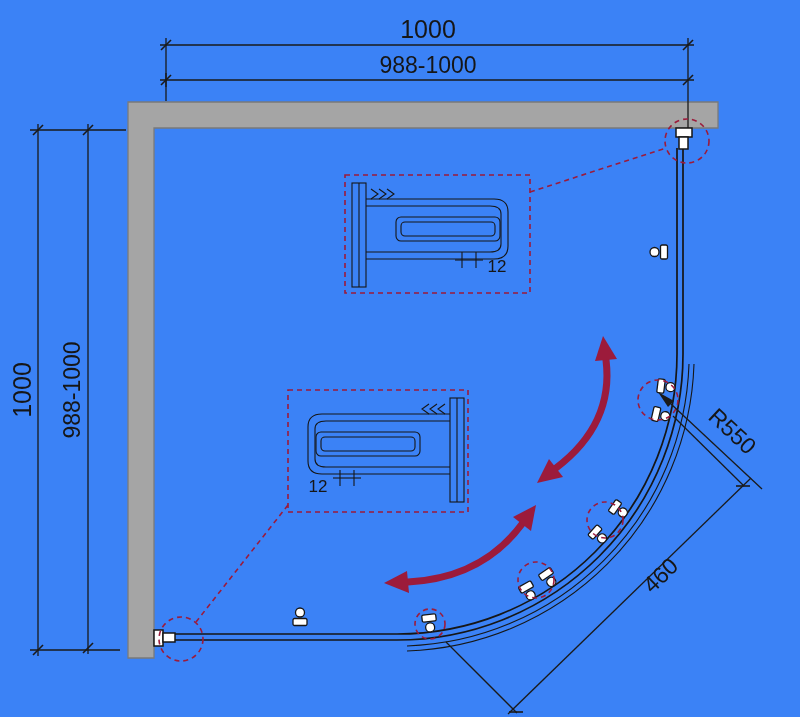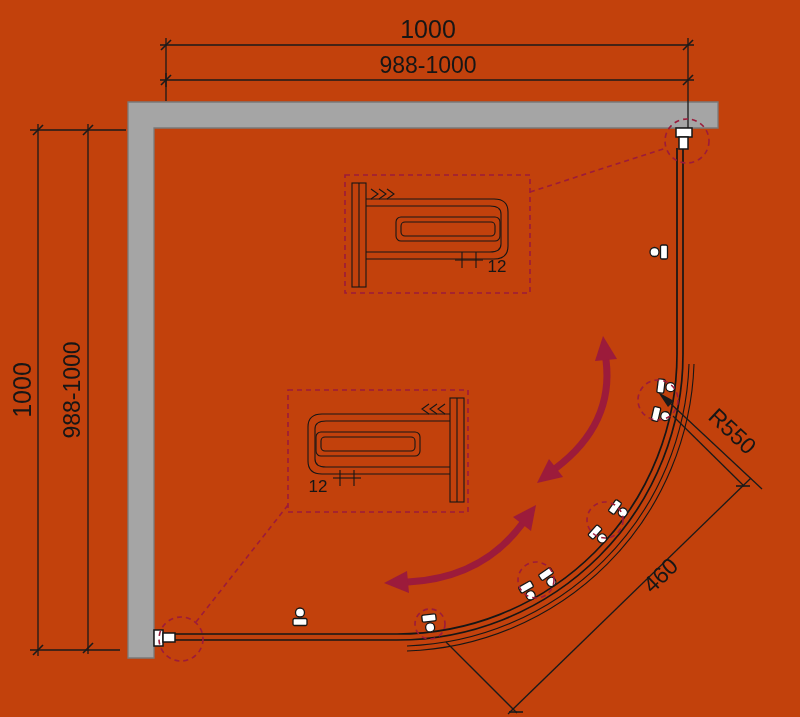--- a/index.html
+++ b/index.html
@@ -1,16 +1,16 @@
 <!DOCTYPE html>
 <html><head>
 <meta charset="utf-8">
 <style>
   html,body{margin:0;padding:0;background:#ffffff;}
-  .stage{width:800px;height:717px;position:relative;background:#c2410c;overflow:hidden;}
+  .stage{width:800px;height:717px;position:relative;background:#3b82f6;overflow:hidden;}
   svg{display:block;}
   text{font-family:"Liberation Sans","DejaVu Sans",sans-serif;fill:#161616;}
   .dim-text{font-size:25px;}
   .dim-text-sm{font-size:23px;}
   .detail-text{font-size:17px;}
   .wall{fill:#a5a5a5;stroke:#7a7a7a;stroke-width:1.3;}
   .ln{stroke:#1a1a1a;stroke-width:1.3;fill:none;}
   .tick{stroke:#1a1a1a;stroke-width:1.6;fill:none;}
   .glass{stroke:#161616;stroke-width:1.7;fill:none;}
   .thin{stroke:#161616;stroke-width:1.1;fill:none;}

